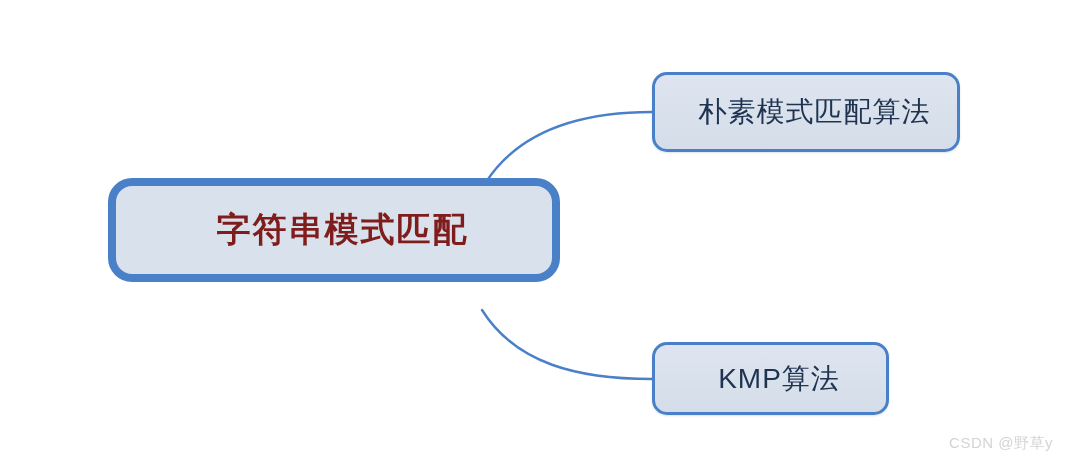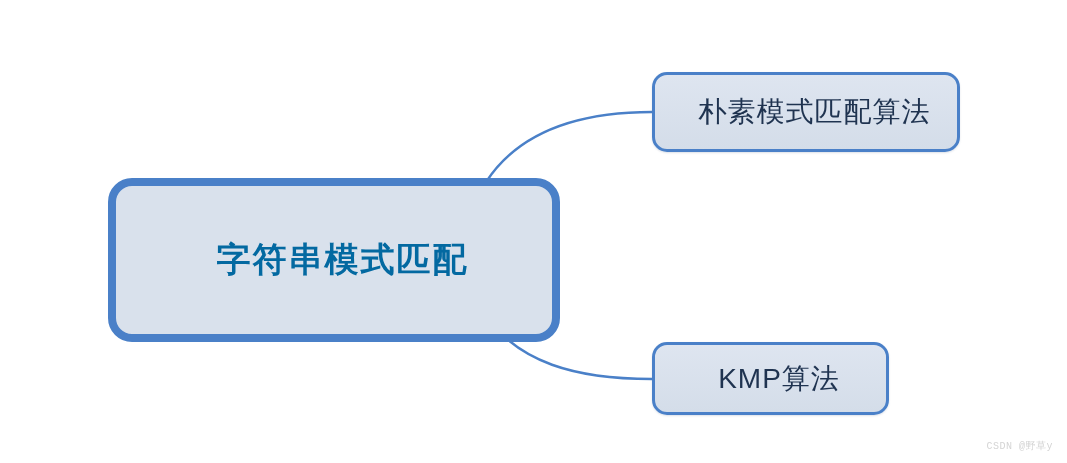--- a/index.html
+++ b/index.html
@@ -40,25 +40,25 @@
     justify-content: center;
     text-align: center;
     white-space: nowrap;
     padding-left: 17px;
   }
 
   .node-root {
     left: 108px;
     top: 178px;
     width: 452px;
-    height: 164px;
+    height: 104px;
     border: 8px solid #4a80c8;
     border-radius: 24px;
     background: #d9e1ec;
-    color: #0369a1;
+    color: #7f1d1d;
     font-size: 34px;
     font-weight: bold;
     letter-spacing: 2px;
   }
 
   .node-child {
     border: 3px solid #4a80c8;
     border-radius: 15px;
     background: linear-gradient(180deg, #dde4ef 0%, #d5dee cfe 40%, #d4dde9 100%);
     background: linear-gradient(180deg, #dee5f0 0%, #d4dde9 100%);
@@ -85,25 +85,24 @@
 
   .node-label {
     display: block;
   }
 
   
   #watermark {
     position: absolute;
     right: 14px;
     bottom: 10px;
-    font-size: 10px;
+    font-size: 15px;
     color: #d4d4d4;
     letter-spacing: 0.5px;
     user-select: none;
-    font-family: Liberation Mono, monospace;
   }
 </style>
 </head>
 <body>
 
 <div id="canvas">
 
   <svg id="connectors" viewBox="0 0 1067 463" width="1067" height="463" xmlns="http://www.w3.org/2000/svg">
 
     <path d="M 486 182 C 520 130, 580 112, 652 112" fill="none" stroke="#4a80c8" stroke-width="2.4" stroke-linecap="round"></path>

